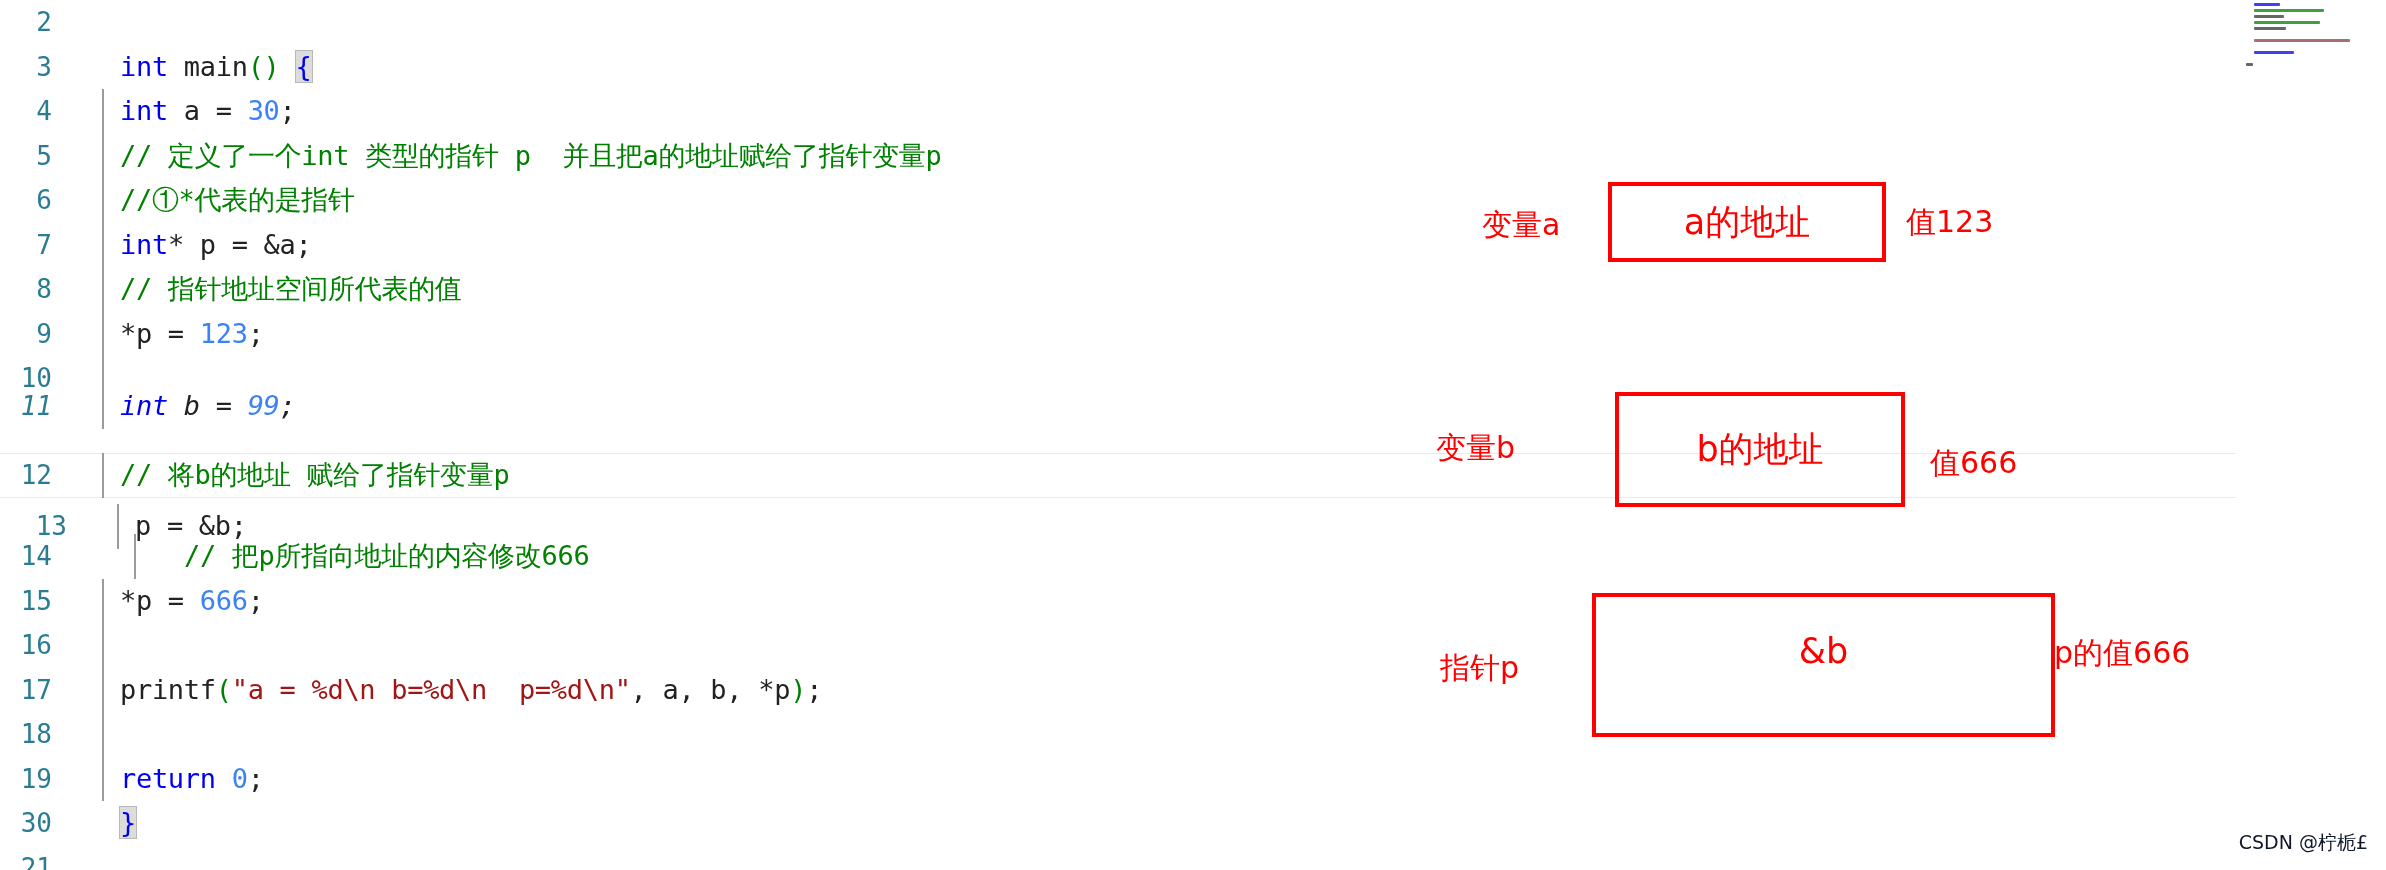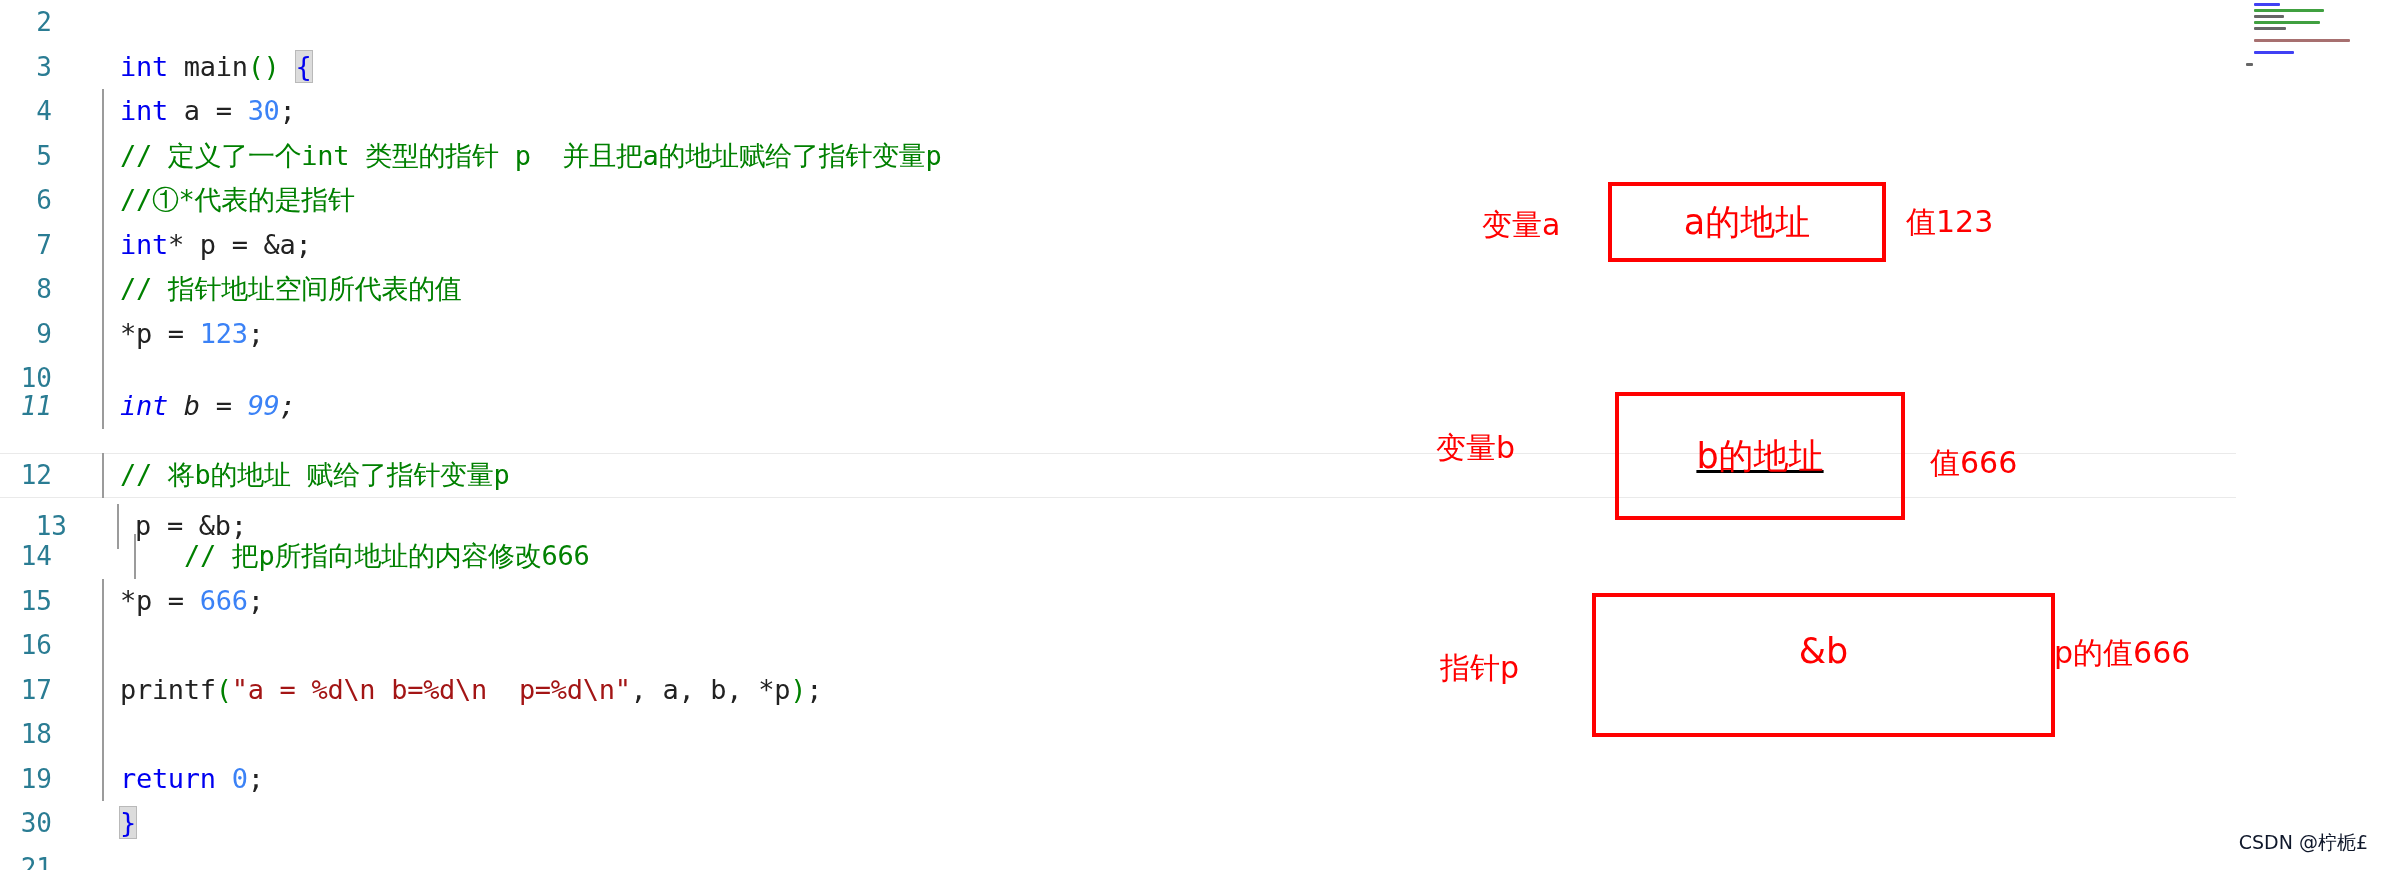--- a/index.html
+++ b/index.html
@@ -266,21 +266,21 @@
   </div>
 </div>
 
 <div class="anno" style="left:1482px; top:205px;">变量a</div>
 <div class="anno-box" style="left:1608px; top:182px; width:278px; height:80px;">
   <span>a的地址</span>
 </div>
 <div class="anno" style="left:1906px; top:202px;">值123</div>
 
 <div class="anno" style="left:1436px; top:428px;">变量b</div>
-<div class="anno-box" style="left:1615px; top:392px; width:290px; height:128px;text-decoration:underline;">
+<div class="anno-box" style="left:1615px; top:392px; width:290px; height:115px;">
   <span>b的地址</span>
 </div>
 <div class="anno" style="left:1930px; top:443px;">值666</div>
 
 <div class="anno" style="left:1440px; top:648px;">指针p</div>
 <div class="anno-box" style="left:1592px; top:593px; width:463px; height:144px;">
   <span style="position:absolute; top:34px;">&amp;b</span>
 </div>
 <div class="anno" style="left:2054px; top:633px;">p的值666</div>
 

